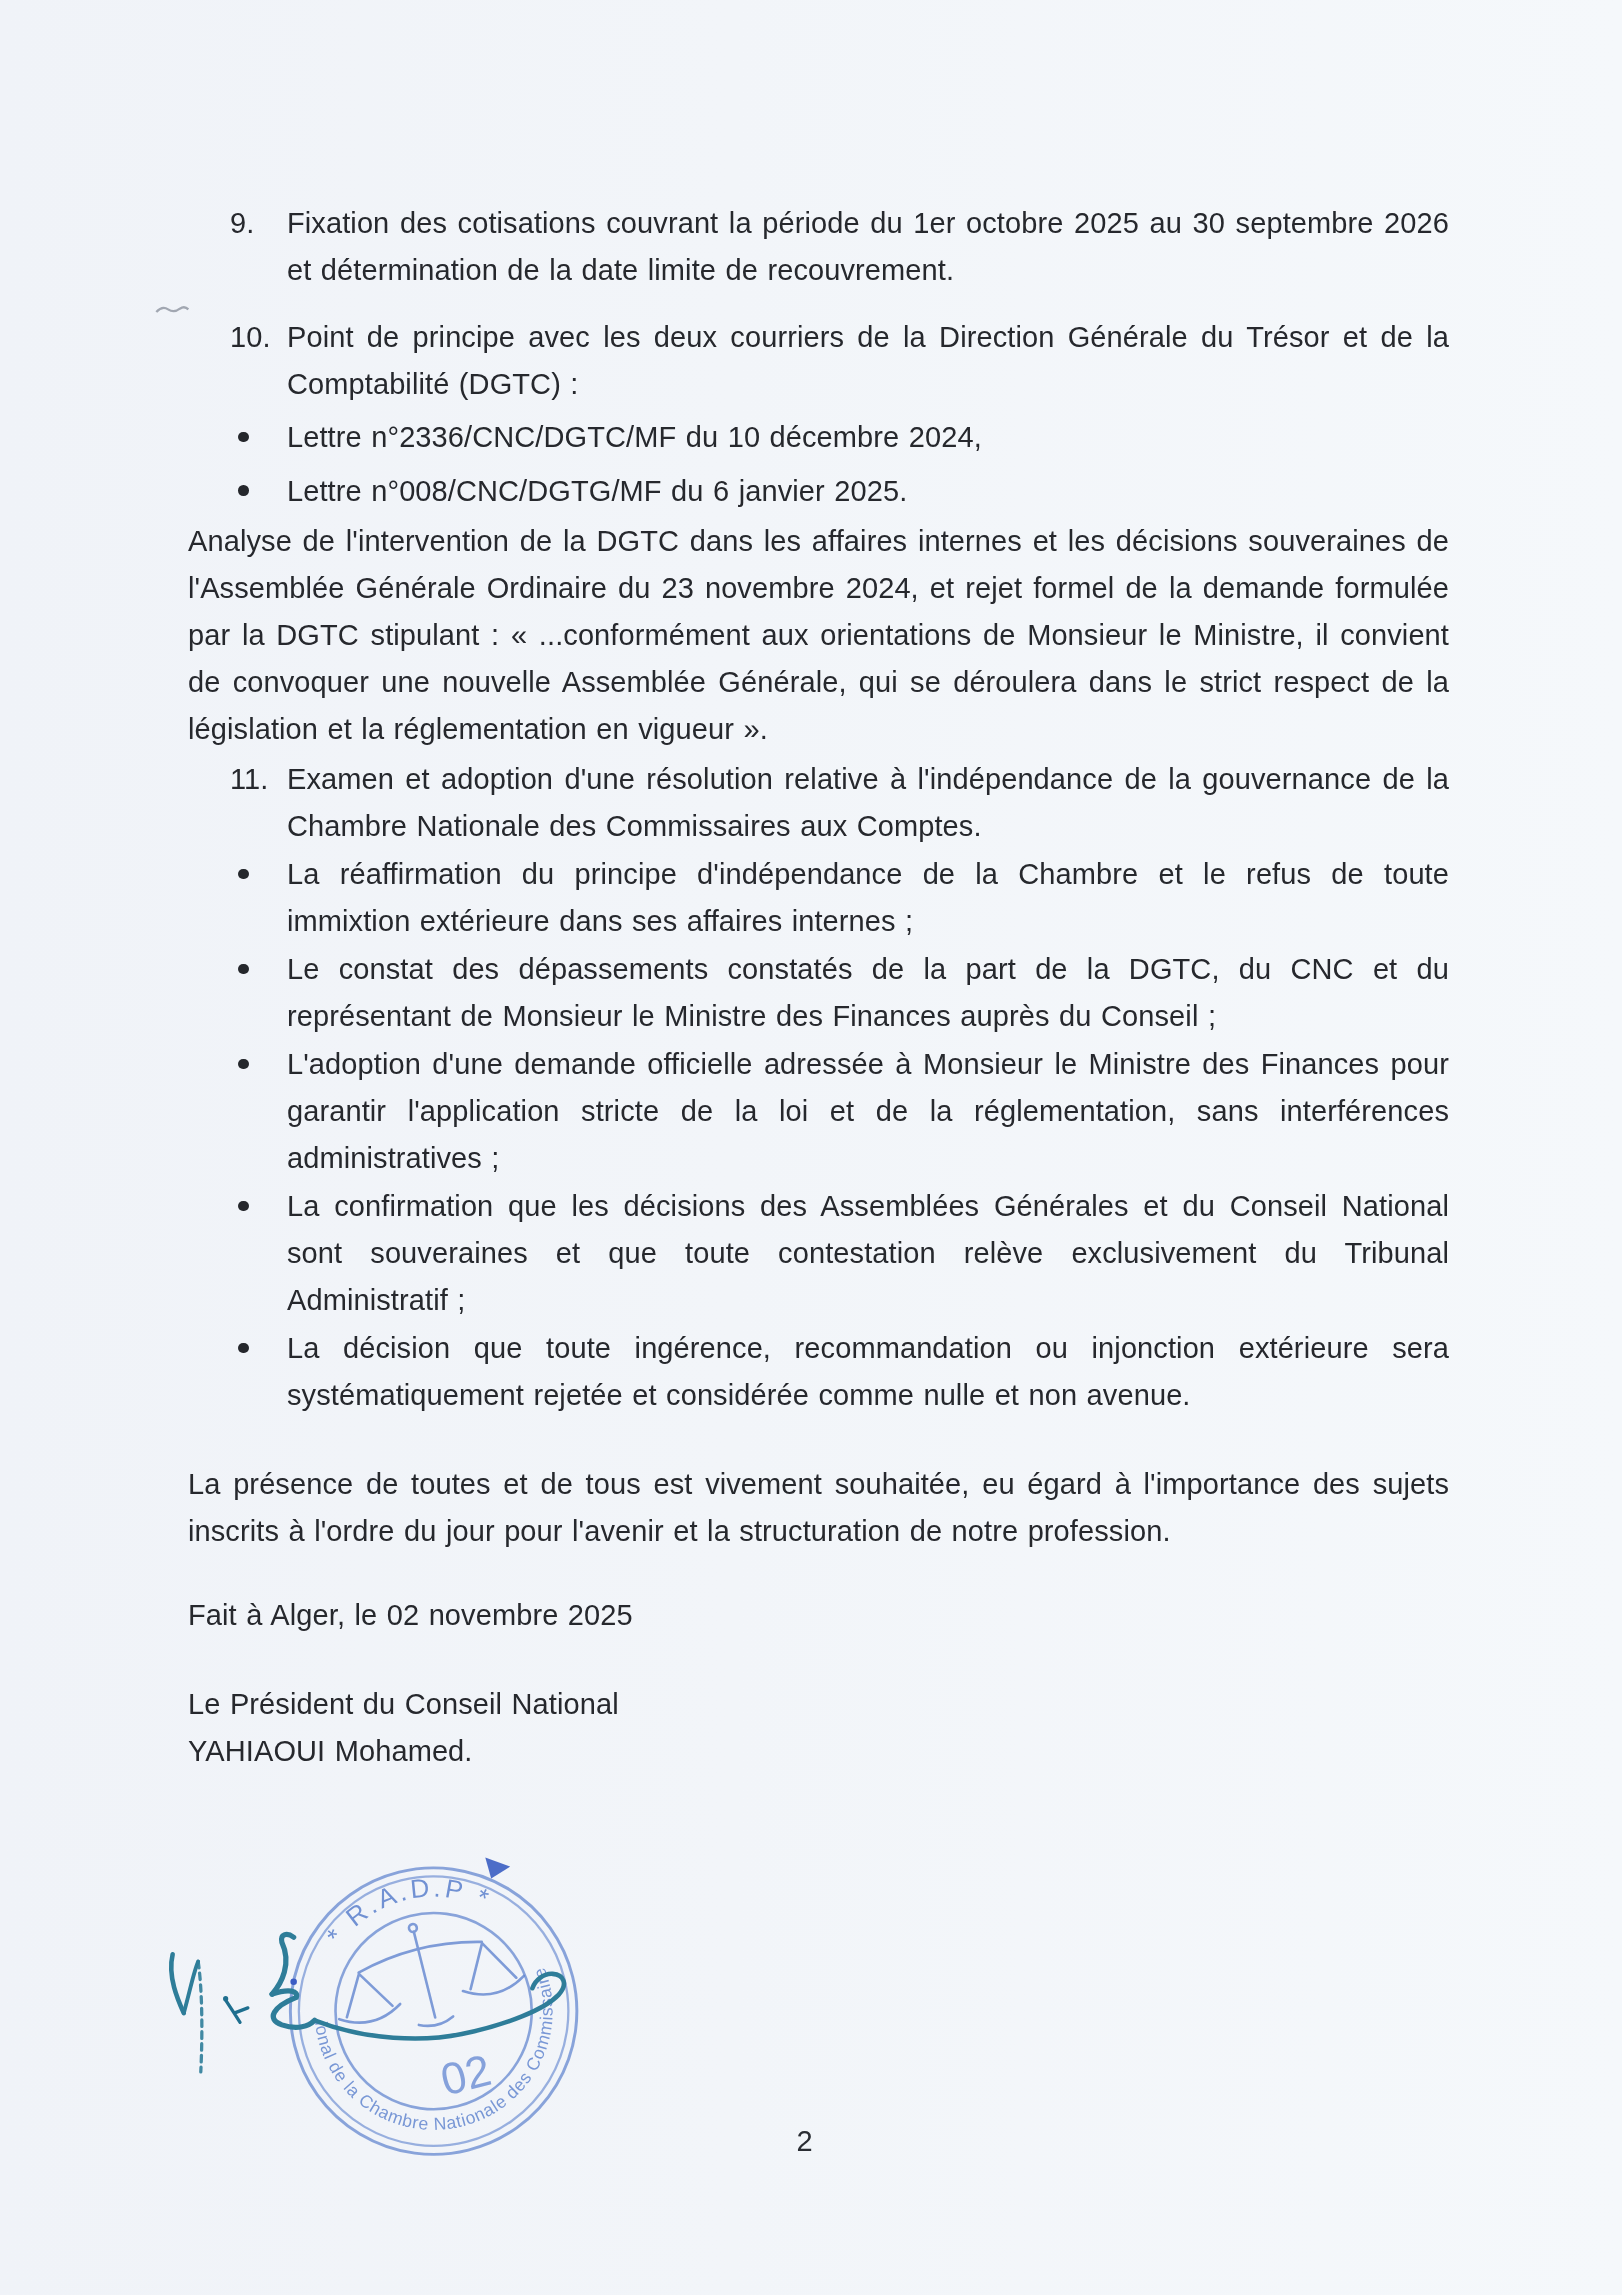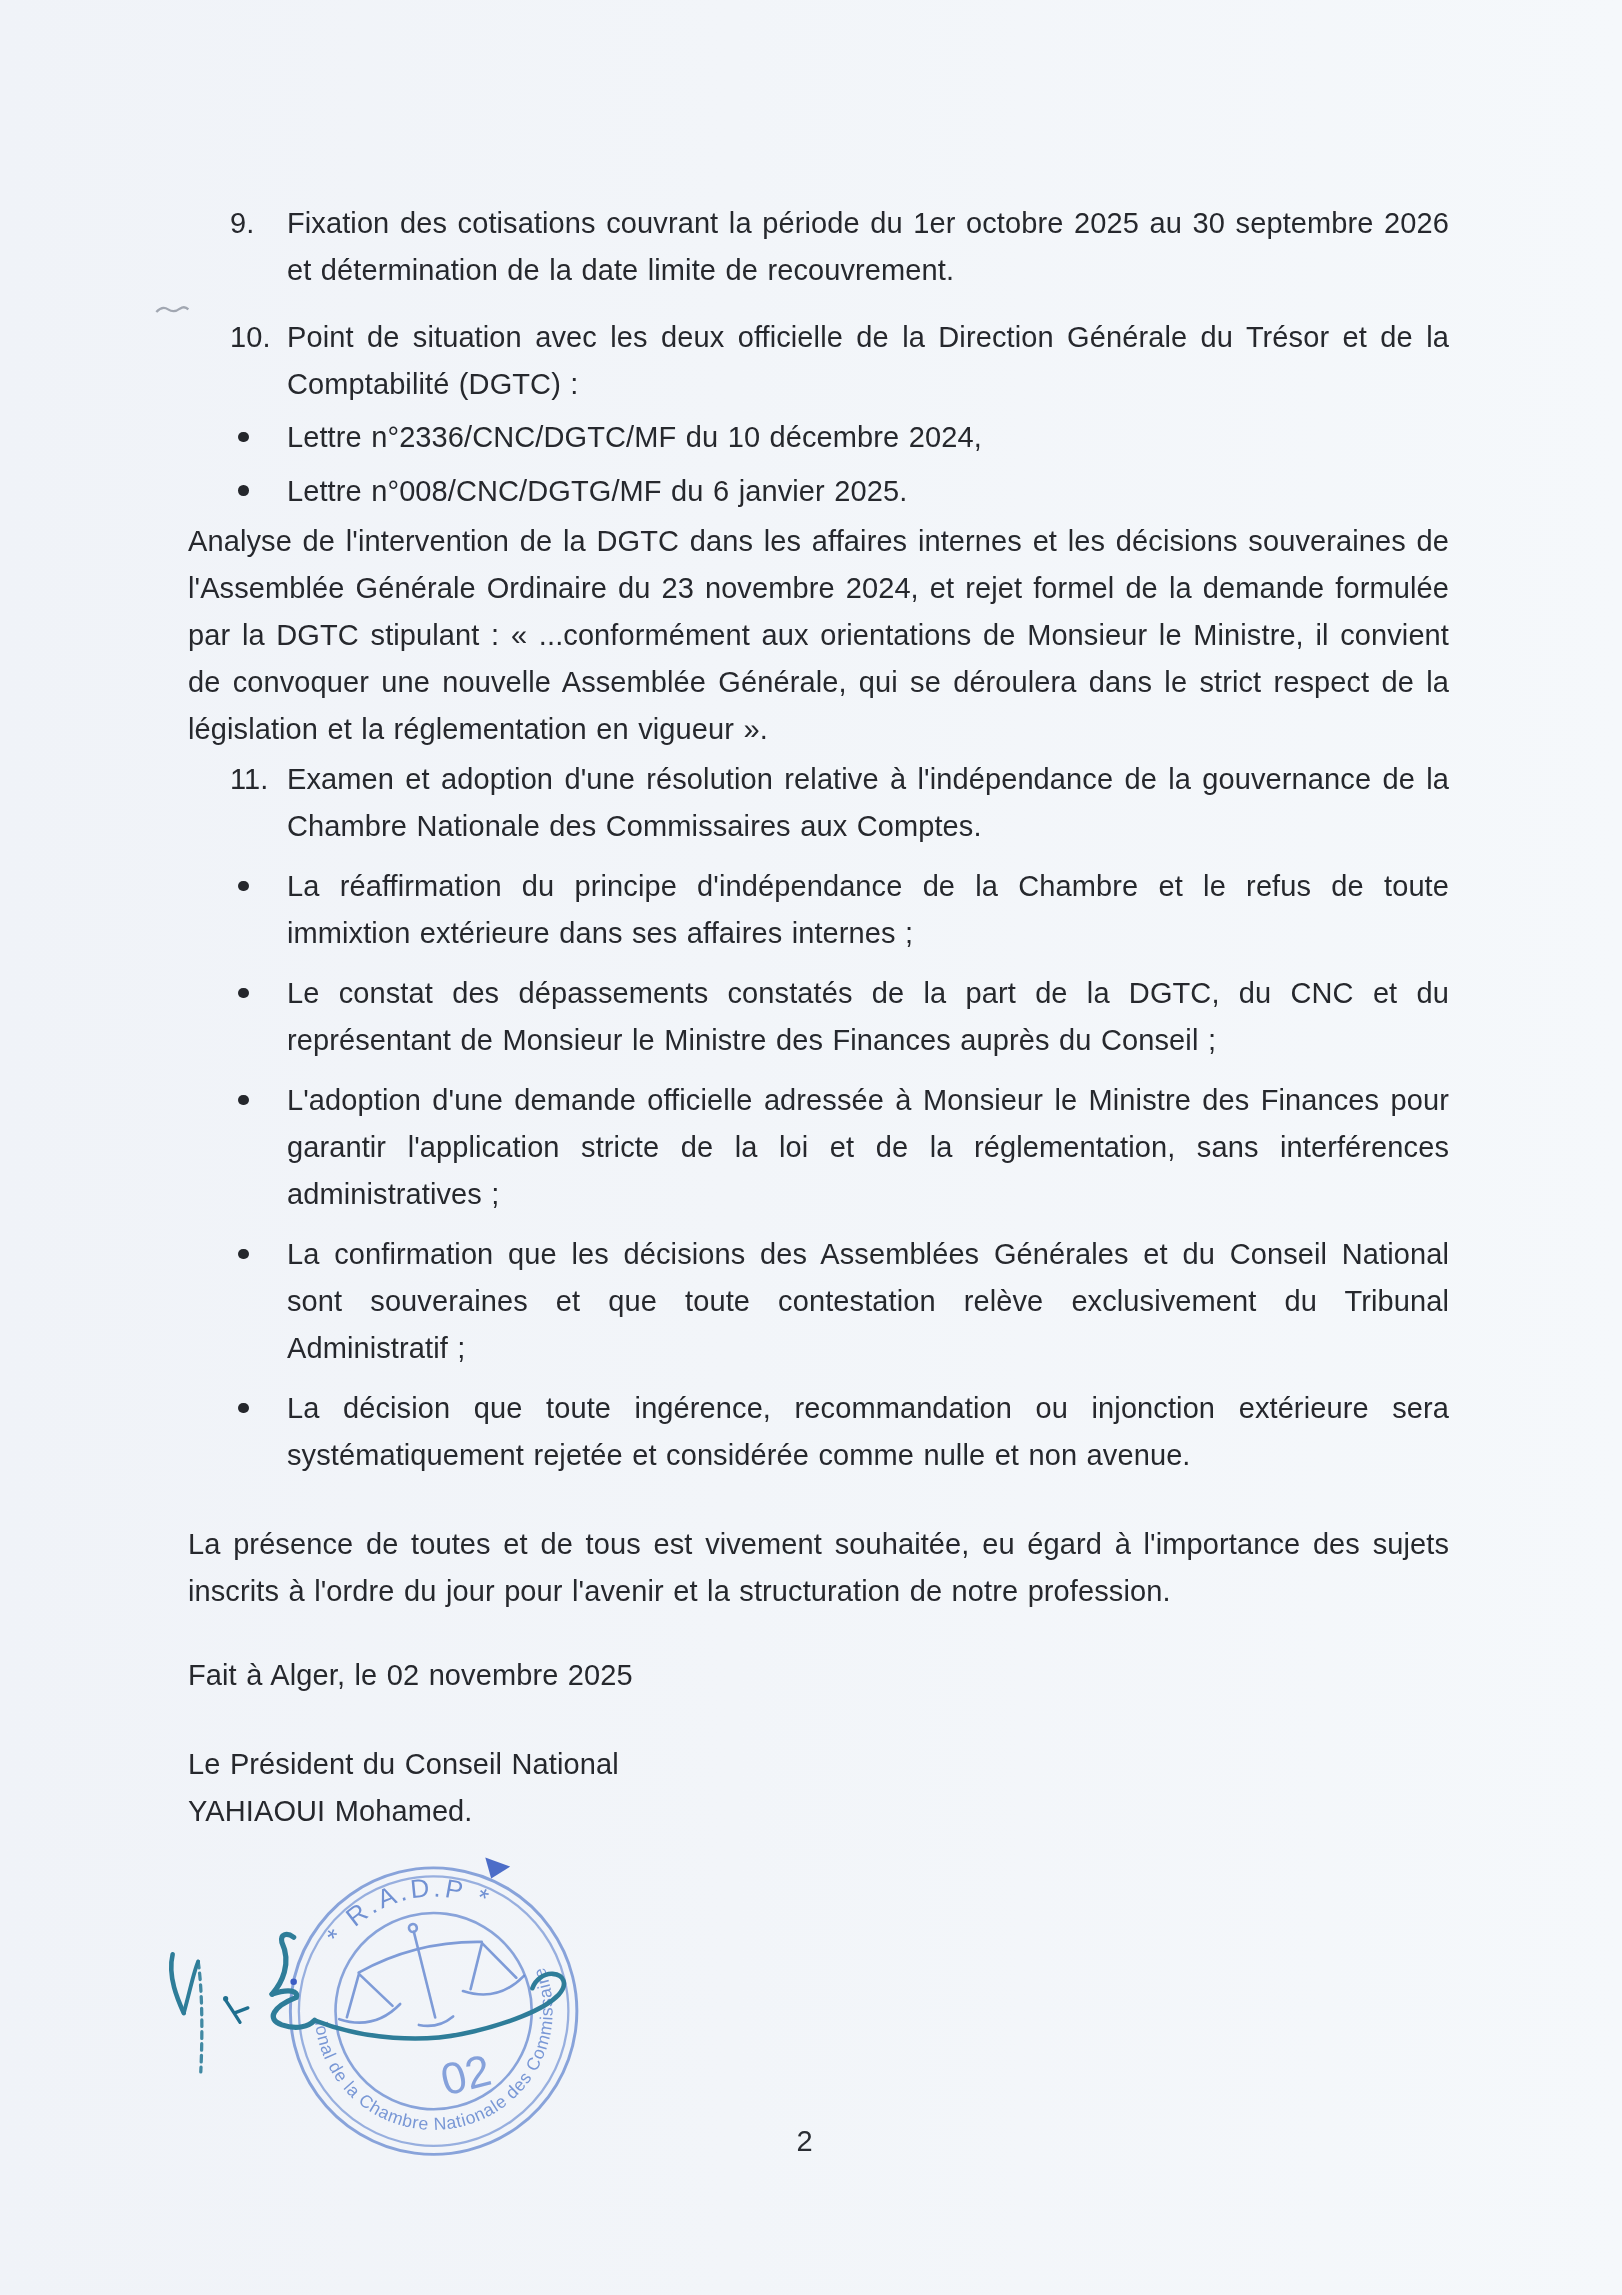--- a/index.html
+++ b/index.html
@@ -23,21 +23,21 @@
   .bullet-item{position:relative;padding-left:99px;}
   .bullet-item .dot{
     position:absolute;left:50px;top:17.7px;
     width:10.5px;height:10.5px;border-radius:50%;
     background:#25272c;
   }
   .mt-item10{margin-top:19.6px;}
   .letters .bullet-item{margin-top:6.5px;}
   .analysis{margin-top:3.9px;}
   .item11{margin-top:2.6px;}
-  .points .bullet-item{margin-top:13px;}
+  .points .bullet-item{margin-top:1px;}
   .closing{margin-top:42px;}
   .date-line{margin-top:37px;}
   .signer-title{margin-top:42px;}
   .page-number{
     position:absolute;left:772px;top:2125px;width:65px;
     text-align:center;font-size:29px;color:#2a2d33;
   }
   .overlay{position:absolute;left:0;top:0;pointer-events:none;}
 </style>
 </head>
@@ -47,21 +47,21 @@
 
   <div class="content">
 
     <div class="num-item">
       <span class="num">9.</span>
       <span>Fixation des cotisations couvrant la période du 1er octobre 2025 au 30 septembre 2026 et détermination de la date limite de recouvrement.</span>
     </div>
 
     <div class="num-item mt-item10">
       <span class="num">10.</span>
-      <span>Point de situation avec les deux officielle de la Direction Générale du Trésor et de la Comptabilité (DGTC) :</span>
+      <span>Point de principe avec les deux courriers de la Direction Générale du Trésor et de la Comptabilité (DGTC) :</span>
     </div>
 
     <div class="letters">
       <div class="bullet-item">
         <span class="dot"></span>
         <span>Lettre n°2336/CNC/DGTC/MF du 10 décembre 2024,</span>
       </div>
       <div class="bullet-item">
         <span class="dot"></span>
         <span>Lettre n°008/CNC/DGTG/MF du 6 janvier 2025.</span>

